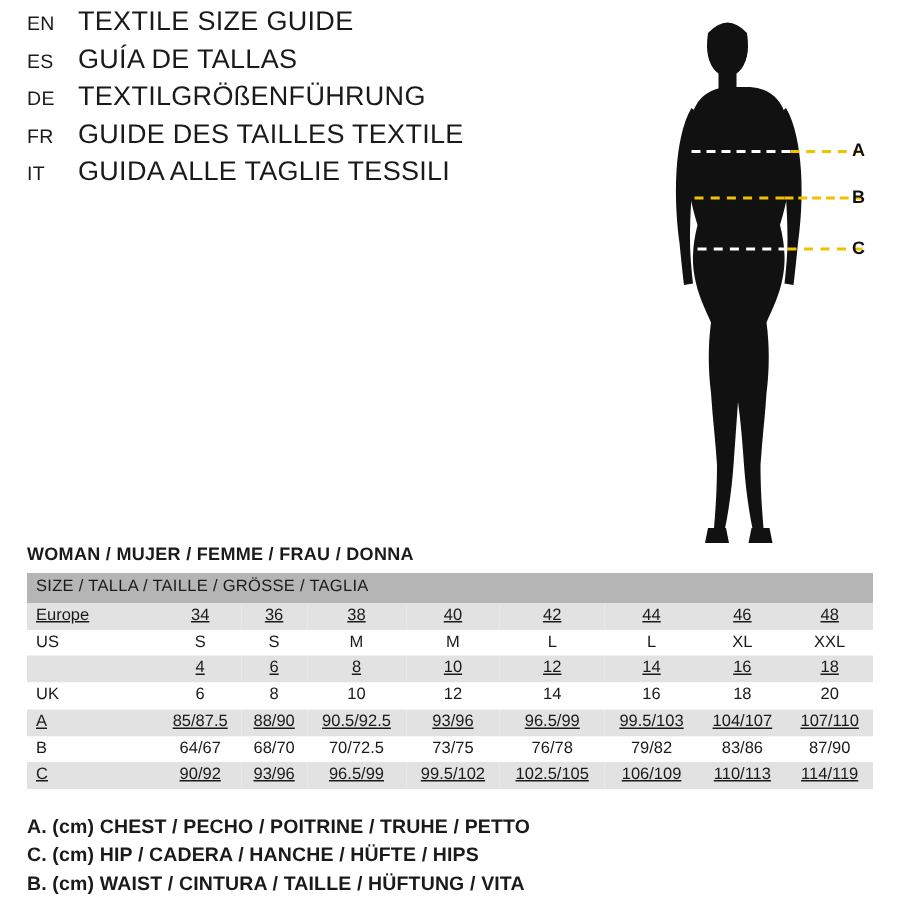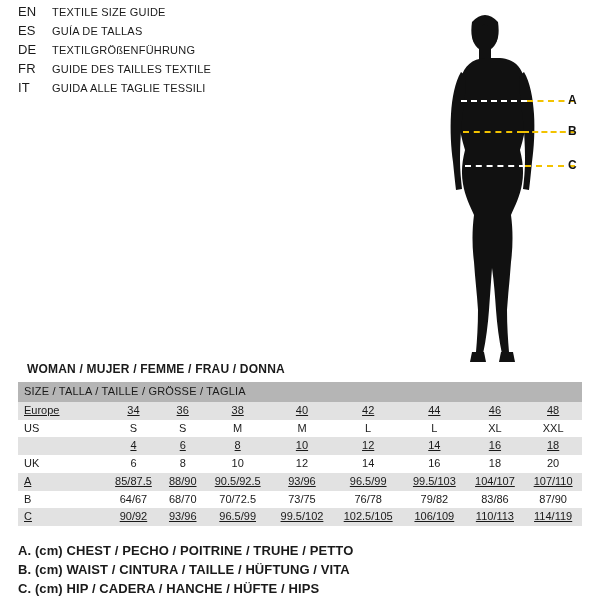--- a/index.html
+++ b/index.html
@@ -27,21 +27,21 @@
     margin-bottom: 4px;
   }
   .lang-code {
     width: 34px;
     flex: 0 0 34px;
     font-size: 13px;
     letter-spacing: 0.2px;
     color: #1a1a1a;
   }
   .lang-title {
-    font-size: 11px;
+    font-size: 18px;
     letter-spacing: 0.2px;
     color: #1a1a1a;
     white-space: nowrap;
   }
 
   
   .figure-wrap {
     position: absolute;
     top: 10px;
     left: 420px;
@@ -65,21 +65,20 @@
 
   
   .woman-caption {
     position: absolute;
     top: 362px;
     left: 18px;
     font-size: 12px;
     font-weight: bold;
     letter-spacing: 0.2px;
     color: #1a1a1a;
-    margin-left: 9px;
   }
 
   
   .table-wrap {
     position: absolute;
     top: 382px;
     left: 18px;
     width: 564px;
   }
   table.size-table {
@@ -299,15 +298,15 @@
       <td>106/109</td>
       <td>110/113</td>
       <td>114/119</td>
     </tr>
   </tbody>
     </table>
 </div>
 
 <div class="footnotes">
   <div class="footnote">A. (cm) CHEST / PECHO / POITRINE / TRUHE / PETTO</div>
+  <div class="footnote">C. (cm) HIP / CADERA / HANCHE / HÜFTE / HIPS</div>
   <div class="footnote">B. (cm) WAIST / CINTURA / TAILLE / HÜFTUNG / VITA</div>
-  <div class="footnote">C. (cm) HIP / CADERA / HANCHE / HÜFTE / HIPS</div>
 </div>
 
 </body></html>

